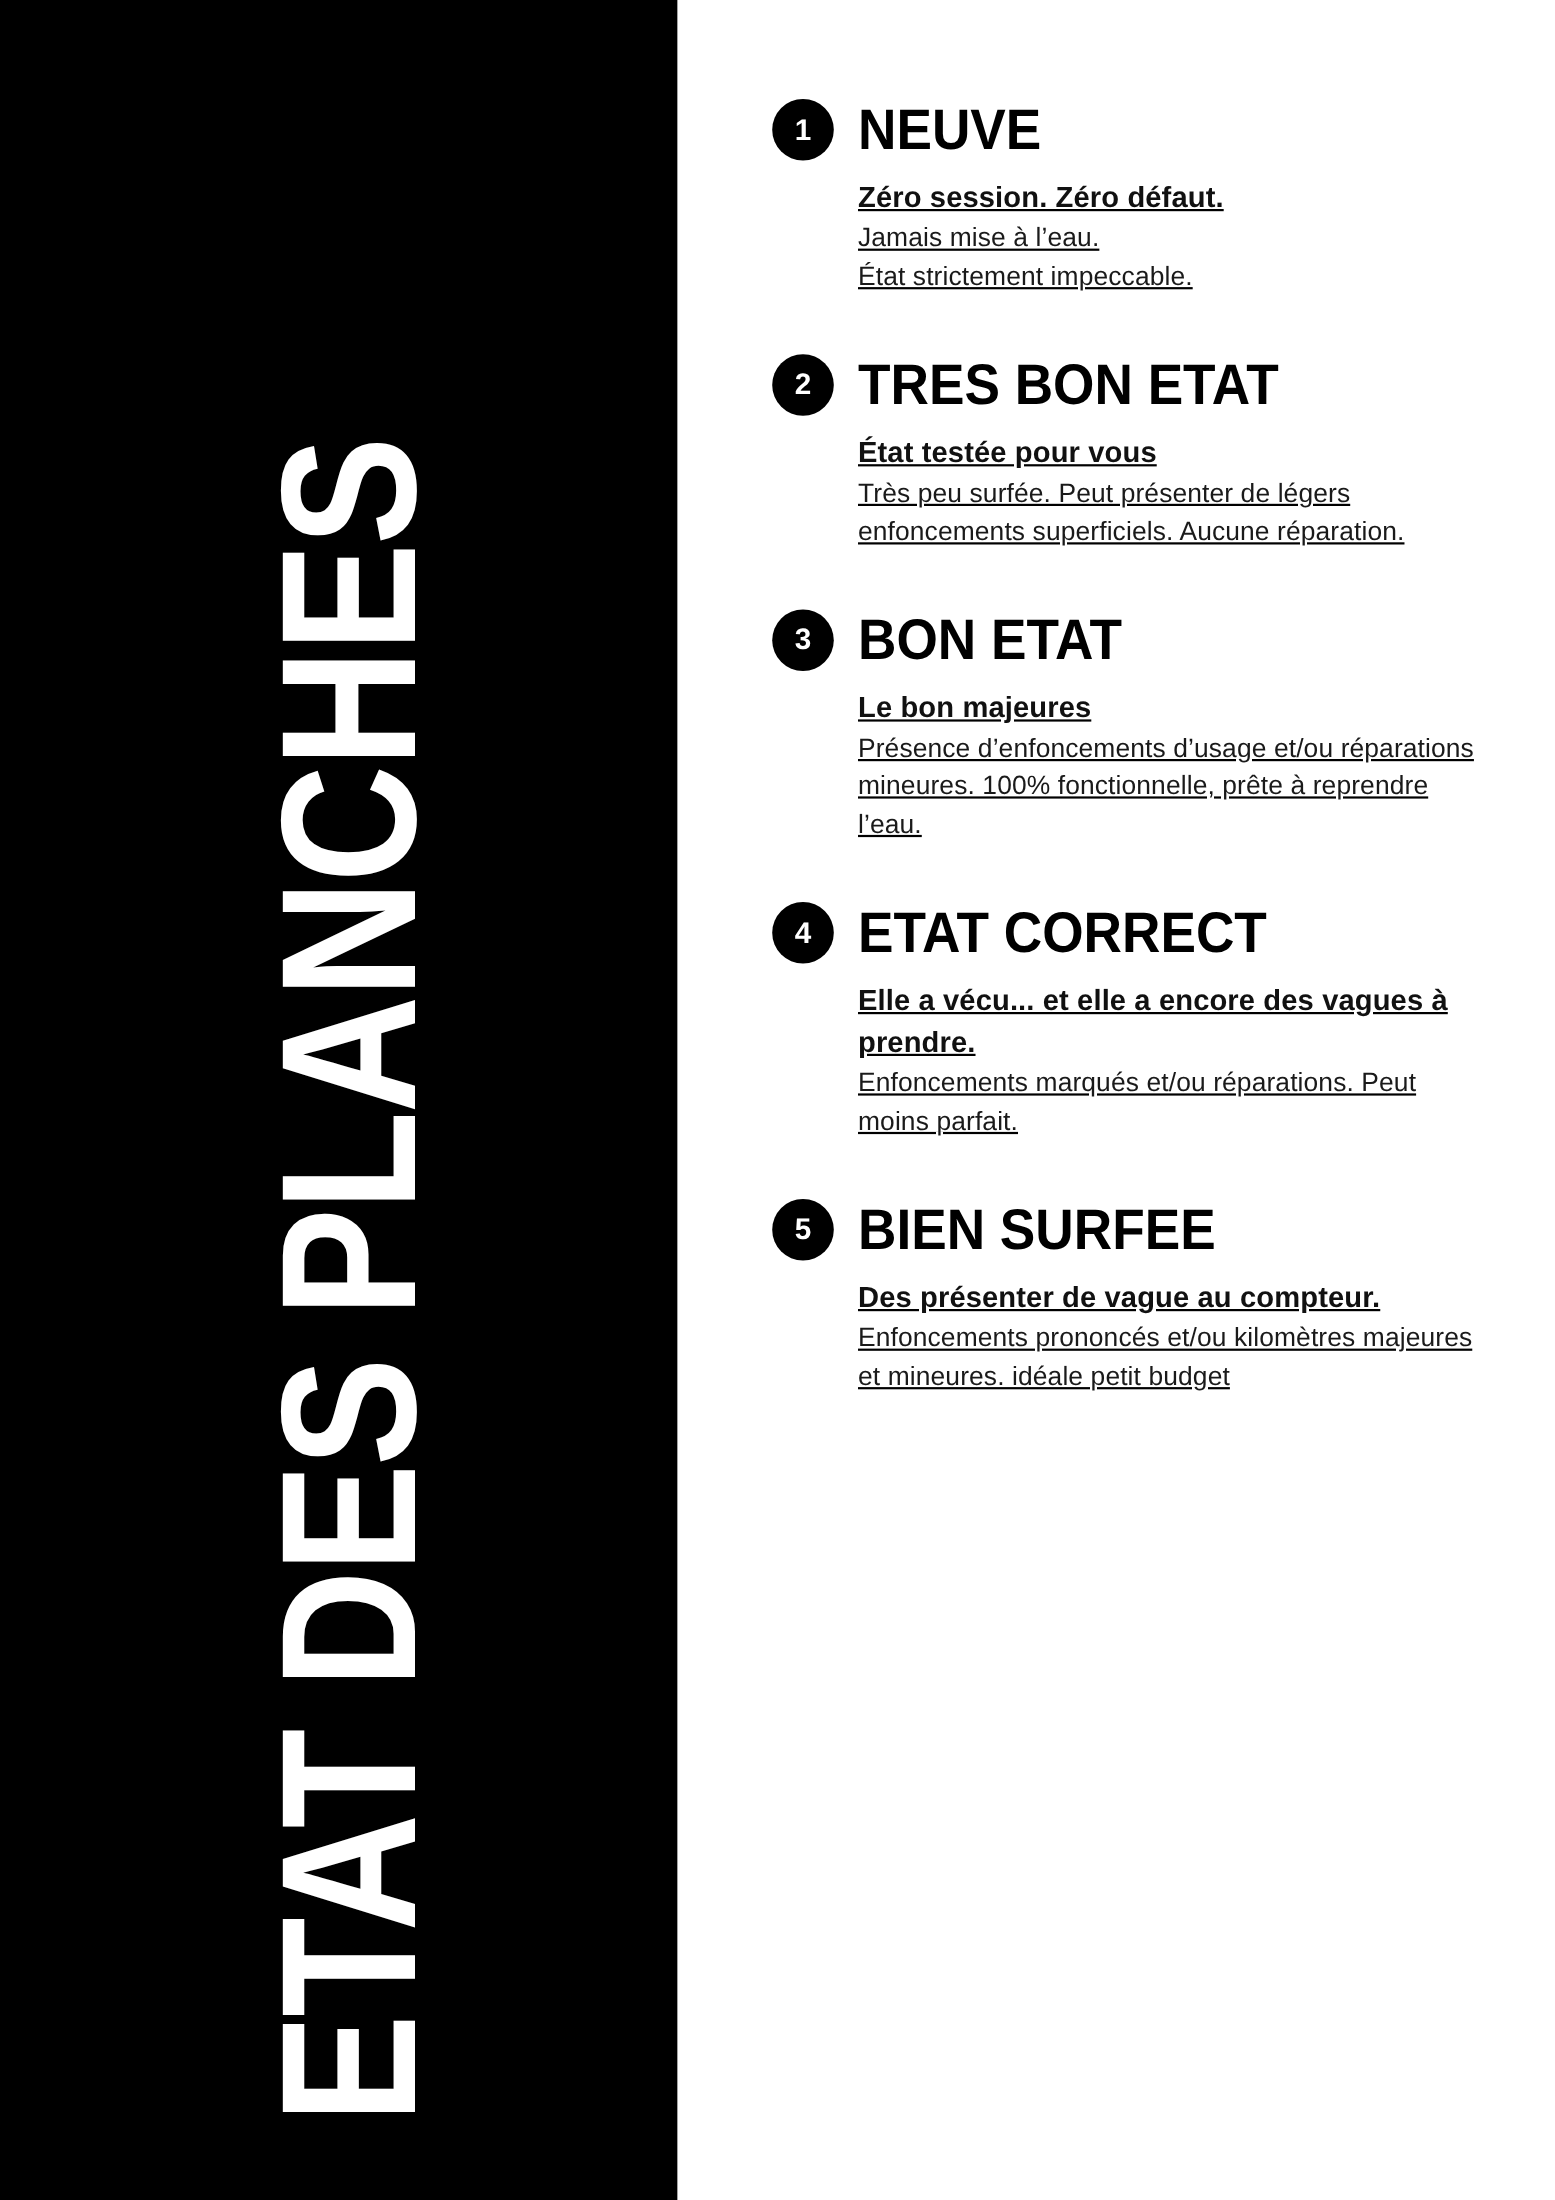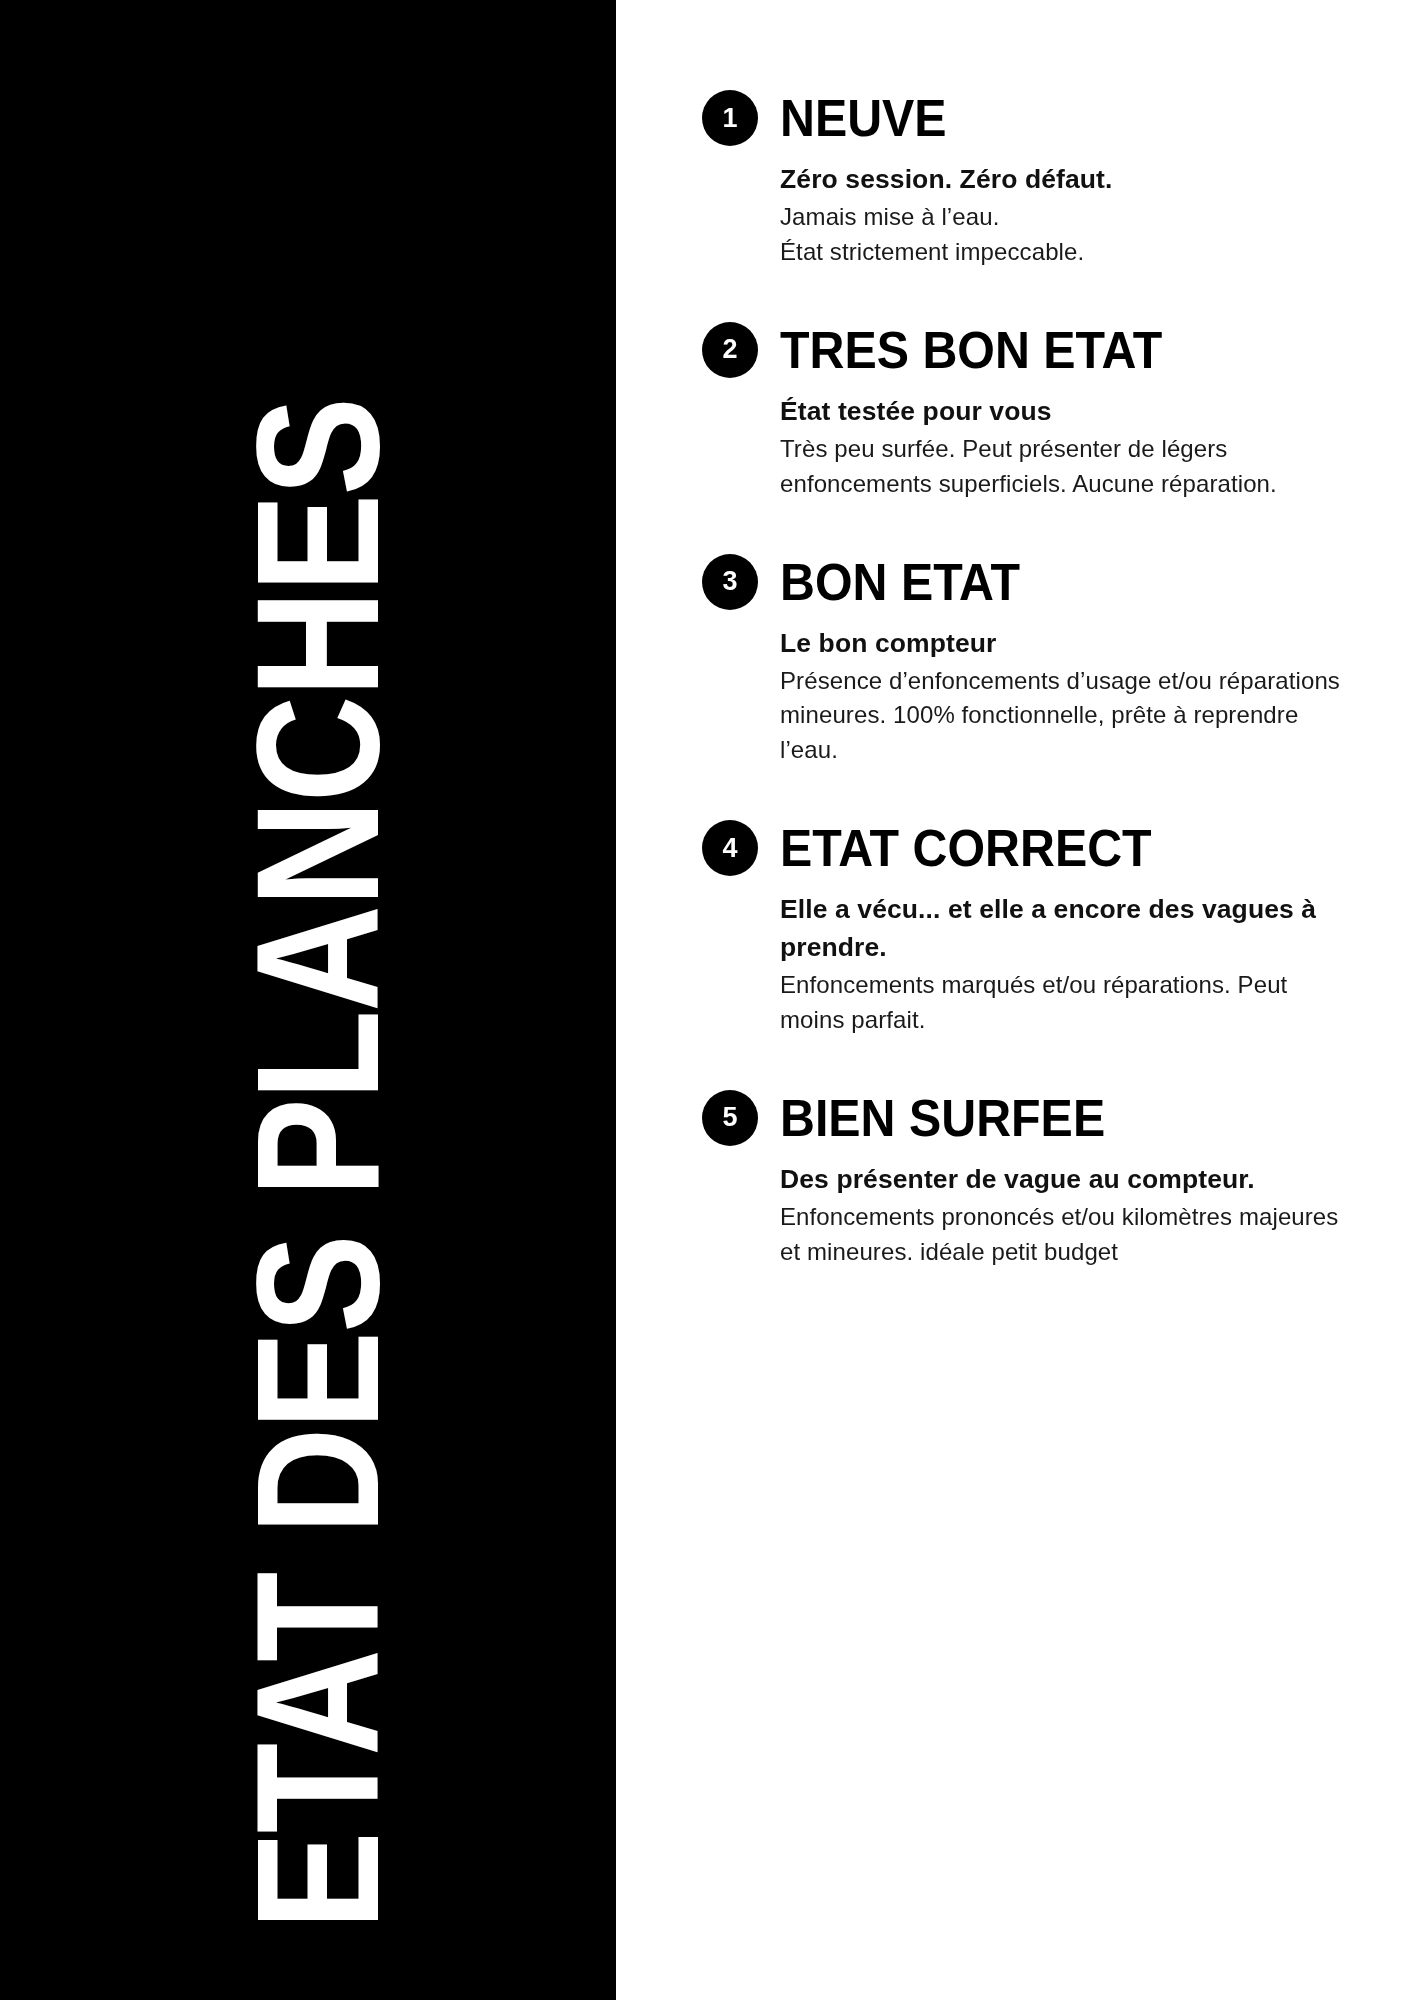--- a/index.html
+++ b/index.html
@@ -111,20 +111,21 @@
     line-height: 1;
     letter-spacing: 0px;
     text-transform: uppercase;
     transform: scaleX(0.93);
     transform-origin: left center;
     white-space: nowrap;
   }
 
   .item-body {
     padding-left: 78px;
+    text-decoration: underline;
   }
 
   .lead {
     font-family: "Liberation Sans", sans-serif;
     font-weight: 700;
     font-size: 26.5px;
     line-height: 1.44;
     color: #111111;
     letter-spacing: 0.1px;
     margin-bottom: 2px;
@@ -183,21 +184,21 @@
         <div class="desc">Très peu surfée. Peut présenter de légers enfoncements superficiels. Aucune réparation.</div>
       </div>
     </div>
 
     <div class="item item--3">
       <div class="item-head">
         <div class="badge">3</div>
         <div class="item-title">BON ETAT</div>
       </div>
       <div class="item-body">
-        <div class="lead">Le bon compteur</div>
+        <div class="lead">Le bon majeures</div>
         <div class="desc">Présence d’enfoncements d’usage et/ou réparations mineures. 100% fonctionnelle, prête à reprendre l’eau.</div>
       </div>
     </div>
 
     <div class="item item--4">
       <div class="item-head">
         <div class="badge">4</div>
         <div class="item-title">ETAT CORRECT</div>
       </div>
       <div class="item-body">

